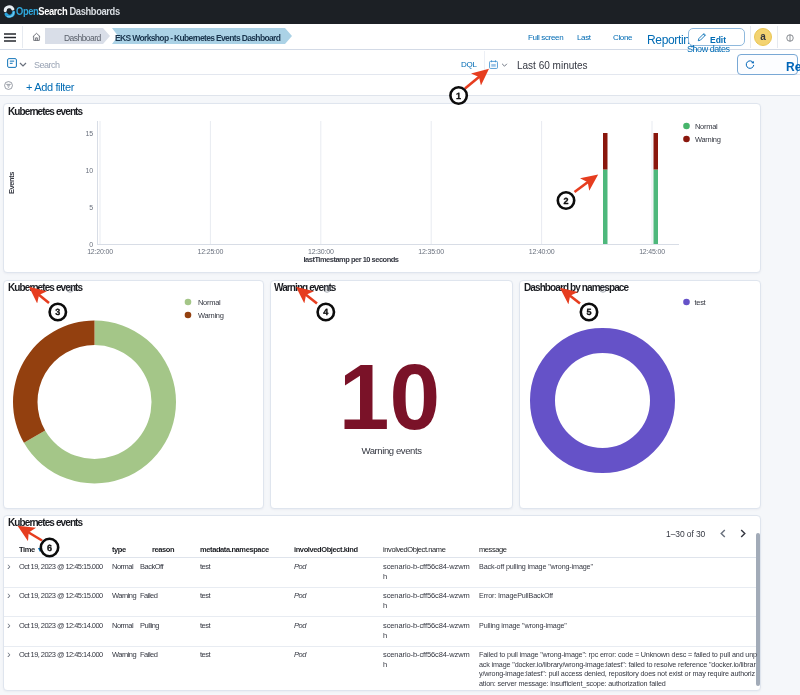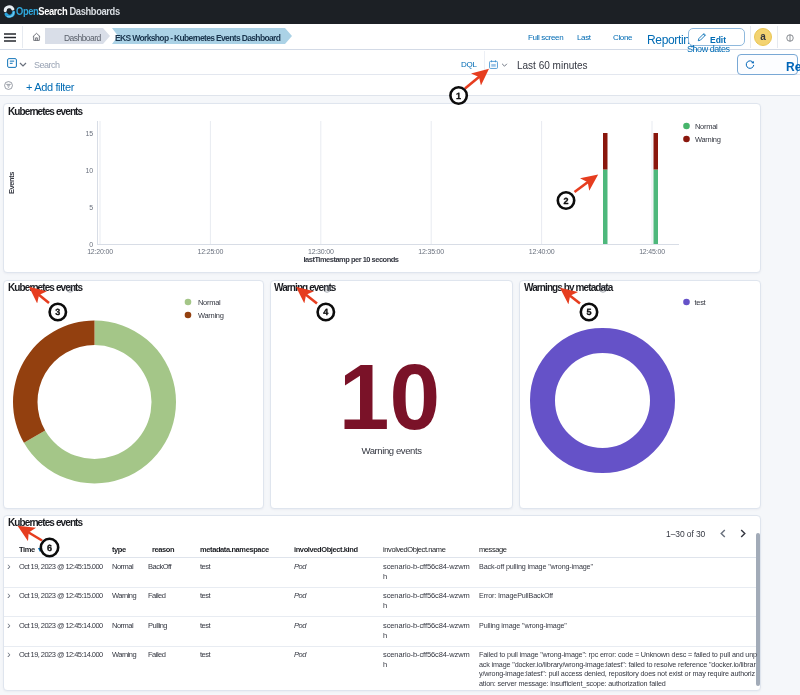--- a/index.html
+++ b/index.html
@@ -7,21 +7,21 @@
   .abs { position:absolute; }
   #page { position:relative; width:800px; height:695px; }
   .panel { position:absolute; background:#fff; border:1px solid #dfe5ee; border-radius:4px; box-shadow:0 1px 2px rgba(110,120,140,0.08); }
   .ptitle { font-size:10px; font-weight:bold; color:#1a1c21; letter-spacing:-0.9px; }
   .blue { color:#006bb4; }
   .row { position:absolute; left:0; width:758px; font-size:7.5px; letter-spacing:-0.5px; color:#343741; }
   .row .c { position:absolute; top:0; line-height:9.5px; }
   .row .exp { position:absolute; left:7px; top:-2px; color:#69707d; font-size:11px; }
   .row .t  { left:19px; white-space:nowrap; letter-spacing:-0.55px; }
   .row .ty { left:112px; }
-  .row .re { left:148px;text-align:right; }
+  .row .re { left:140px;text-align:right; }
   .row .ns { left:200px; }
   .row .ki { left:294px;font-style:italic; }
   .row .na { left:383px; letter-spacing:-0.1px; }
   .row .me { left:479px; width:282px; font-size:7.2px; letter-spacing:-0.15px; }
 </style>
 </head>
 <body>
 <div id="page">
 
   <div class="abs" style="left:0;top:0;width:800px;height:24px;background:#1c2025;"></div>
@@ -170,21 +170,21 @@
   <div class="abs ptitle" style="left:274px;top:282px;">Warning events</div>
   <svg class="abs" style="left:323px;top:284.5px;" width="8" height="8" viewBox="0 0 16 16">
       <circle cx="8" cy="8" r="6.5" fill="none" stroke="#69707d" stroke-width="1.2"></circle>
       <line x1="8" y1="7" x2="8" y2="11.5" stroke="#69707d" stroke-width="1.4"></line>
       <circle cx="8" cy="4.6" r="0.9" fill="#69707d"></circle>
     </svg>
   <div class="abs" style="left:270px;top:364px;width:239px;text-align:center;font-size:92px;font-weight:bold;color:#7a1228;line-height:67px;transform:scaleX(0.99);transform-origin:50% 50%;">10</div>
   <div class="abs" style="left:270px;top:445px;width:243px;text-align:center;font-size:9.5px;letter-spacing:-0.4px;color:#343741;">Warning events</div>
 
   <div class="panel" style="left:519px;top:280px;width:242px;height:229px;"></div>
-  <div class="abs ptitle" style="left:524px;top:282px;">Warnings by metadata</div>
+  <div class="abs ptitle" style="left:524px;top:282px;">Dashboard by namespace</div>
   <svg class="abs" style="left:599px;top:284.5px;" width="8" height="8" viewBox="0 0 16 16">
       <circle cx="8" cy="8" r="6.5" fill="none" stroke="#69707d" stroke-width="1.2"></circle>
       <line x1="8" y1="7" x2="8" y2="11.5" stroke="#69707d" stroke-width="1.4"></line>
       <circle cx="8" cy="4.6" r="0.9" fill="#69707d"></circle>
     </svg>
   <svg class="abs" style="left:519px;top:280px;" width="242" height="229">
     <circle cx="83.5" cy="120.5" r="60" fill="none" stroke="#6552c8" stroke-width="25"></circle>
     <circle cx="167.5" cy="22" r="3.3" fill="#6552c8"></circle>
     <text x="175.5" y="25" font-size="7.5" letter-spacing="-0.3" fill="#343741">test</text>
   </svg>

